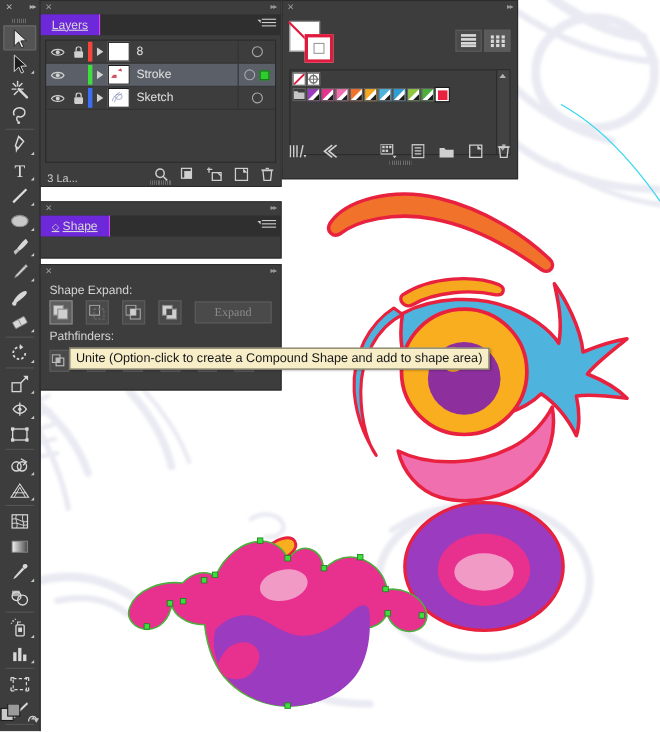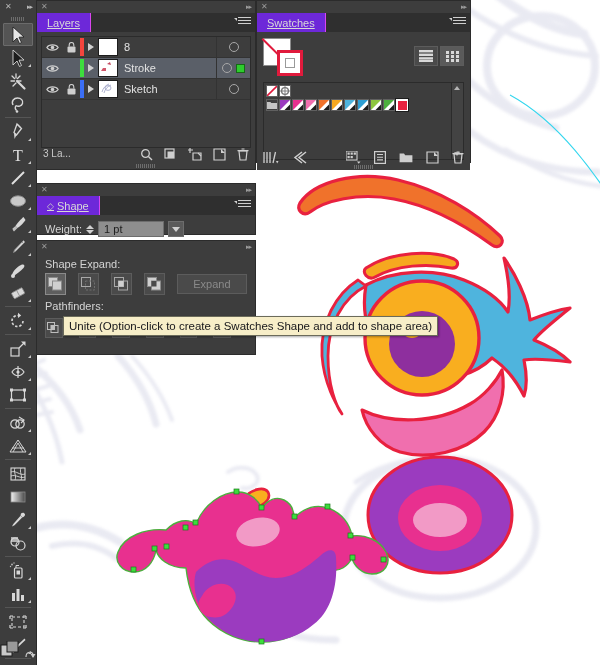--- a/index.html
+++ b/index.html
@@ -60,21 +60,21 @@
   .lc-lock{width:18px;display:flex;justify-content:center;align-items:center;}
   .lc-bar{width:4px;height:18px;}
   .lc-tri{width:14px;display:flex;justify-content:center;align-items:center;}
   .lc-thumb{width:18px;height:16px;border:1px solid #1c1c1c;background:#fff;margin-right:6px;
             position:relative;overflow:hidden;}
   .lc-name{flex:1;font-size:11px;color:#e2e2e2;}
   .lc-tgt{width:34px;display:flex;align-items:center;justify-content:center;gap:4px;
           border-left:1px solid #333;height:100%;box-sizing:border-box;}
   .ring{width:8px;height:8px;border:1px solid #a8a8a8;border-radius:50%;}
   .selsq{width:7px;height:7px;background:#2ecc2e;border:1px solid #156b15;}
-  .lyr-foot{height:20px;display:flex;align-items:flex-start;padding:0 6px;gap:15px;}
+  .lyr-foot{height:20px;display:flex;align-items:flex-end;padding:0 6px;gap:15px;}
   .lyr-foot .cnt{font-size:10px;color:#c9c9c9;}
   .lyr-foot .icons{margin-left:auto;display:flex;gap:11px;align-items:center;}
   .grip-b{position:absolute;left:0;right:0;bottom:1px;display:flex;justify-content:center;}
   .grip-b i{width:20px;height:4px;background:repeating-linear-gradient(to right,#6d6d6d 0 1px,transparent 1px 2px);}
 
   
   #swatches{left:256px;top:0;width:215px;height:163px;}
   .sw-fs{position:relative;width:46px;height:36px;margin:6px 0 0 6px;}
   .sw-none{position:absolute;left:0;top:0;width:26px;height:26px;background:#fff;border:1px solid #8c8c8c;}
   .sw-none:after{content:"";position:absolute;left:-1px;top:-1px;width:36px;height:2px;background:#e01a3c;
@@ -102,21 +102,21 @@
   .stepper{display:flex;flex-direction:column;gap:1px;}
   .stepper i{width:0;height:0;border-left:4px solid transparent;border-right:4px solid transparent;}
   .st-field{width:66px;height:16px;background:#8e8e8e;color:#1d1d1d;font-size:11px;
             display:flex;align-items:center;padding-left:5px;border:1px solid #6d6d6d;box-sizing:border-box;}
   .st-drop{width:16px;height:16px;background:#5a5a5a;border:1px solid #6d6d6d;display:flex;
            align-items:center;justify-content:center;box-sizing:border-box;}
 
   
   #pathfinder{left:36px;top:240px;width:220px;height:115px;}
   .pf-sec{font-size:11px;color:#d4d4d4;padding:5px 0 3px 8px;}
-  .pf-row{display:flex;align-items:center;padding:0 8px;gap:0;}
+  .pf-row{display:flex;align-items:center;padding:0 8px;gap:0;font-family:Liberation Serif, serif;}
   .pf-btn{width:22px;height:22px;background:#4a4a4a;border:1px solid #5c5c5c;display:flex;
           align-items:center;justify-content:center;box-sizing:border-box;margin-right:12px;}
   .pf-btn.hl{background:#5e5e5e;border-color:#8a8a8a;}
   .pf-expand{margin-left:auto;width:74px;height:20px;background:#4a4a4a;border:1px solid #5c5c5c;
      color:#8a8a8a;font-size:11px;display:flex;align-items:center;justify-content:center;box-sizing:border-box;}
   .pf-row2{display:flex;align-items:center;padding:0 8px;gap:0;margin-top:3px;}
   .pf-btn2{width:20px;height:20px;background:#4a4a4a;border:1px solid #5c5c5c;display:flex;
           align-items:center;justify-content:center;box-sizing:border-box;margin-right:16px;}
 
   
@@ -655,29 +655,20 @@
           <i></i>
         </div>
   </div>
 </div>
 
 <div class="panel" id="swatches">
   <div class="pnl-top">
     <span class="pnl-x">✕</span>
     <span class="pnl-col">▸▸</span>
   </div>
-  <div class="tabrow">
-    <div class="tab">Swatches</div>
-    <div class="menubtn">
-      <div class="tri"></div>
-          <div class="ln"></div>
-          <div class="ln"></div>
-          <div class="ln"></div>
-    </div>
-  </div>
   <div class="pbody" style="position:relative;height:132px;">
     <div class="sw-fs">
       <div class="sw-none"></div>
       <div class="sw-strokebox"></div>
     </div>
     <div class="viewbtns">
       <div class="vbtn">
         <svg width="14" height="12" viewBox="0 0 14 12">
               <rect y="0" width="14" height="2.4" fill="#d8d8d8"></rect>
               <rect y="3.6" width="14" height="2.4" fill="#d8d8d8"></rect>
@@ -855,33 +846,20 @@
       <span class="dbl">◇</span>
       <span>Shape</span>
     </div>
     <div class="menubtn">
       <div class="tri"></div>
           <div class="ln"></div>
           <div class="ln"></div>
           <div class="ln"></div>
     </div>
   </div>
-  <div class="st-row">
-    <span class="st-lbl">Weight:</span>
-    <span class="stepper">
-      <i style="border-bottom:4px solid #d0d0d0;"></i>
-      <i style="border-top:4px solid #d0d0d0;"></i>
-    </span>
-    <span class="st-field" title="1 pt">1 pt</span>
-    <span class="st-drop">
-      <svg width="8" height="5" viewBox="0 0 8 5">
-            <path d="M0 0 L8 0 L4 5 Z" fill="#d0d0d0"></path>
-          </svg>
-    </span>
-  </div>
 </div>
 
 <div class="panel" id="pathfinder">
   <div class="pnl-top">
     <span class="pnl-x">✕</span>
     <span class="pnl-col">▸▸</span>
   </div>
   <div class="pf-sec">Shape Expand:</div>
   <div class="pf-row" id="shapemodeslot">
     <div class="pf-btn hl" title="Unite">
@@ -948,15 +926,15 @@
         </div>
         <div class="pf-btn2" title="Minus Back">
           <svg width="14" height="13" viewBox="0 0 14 13">
             <rect x="0.5" y="0.5" width="7" height="7" fill="none" stroke="#9a9a9a"></rect>
             <rect x="5" y="4.5" width="7.5" height="7.5" fill="#d2d2d2" stroke="#bdbdbd"></rect>
           </svg>
         </div>
       </div>
 </div>
 
-<div id="tooltip">Unite (Option-click to create a Swatches Shape and add to shape area)</div>
+<div id="tooltip">Unite (Option-click to create a Compound Shape and add to shape area)</div>
 
 </div>
 
 </body></html>

